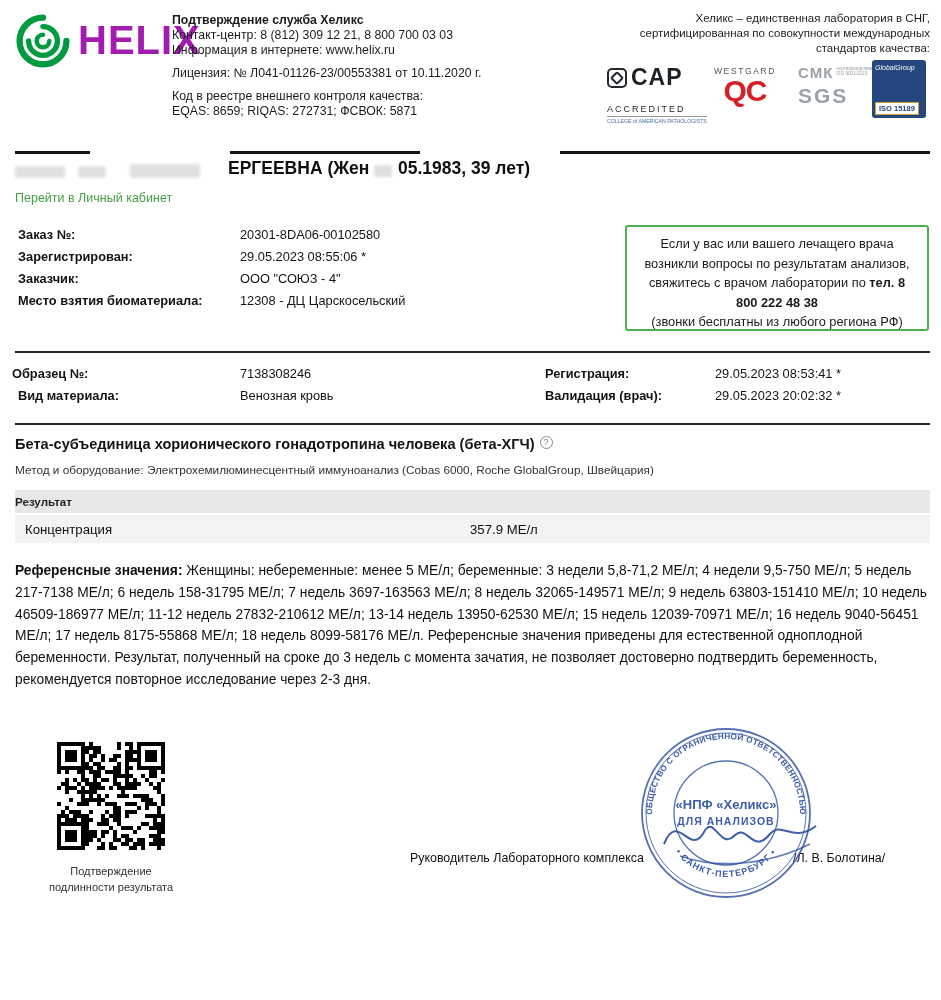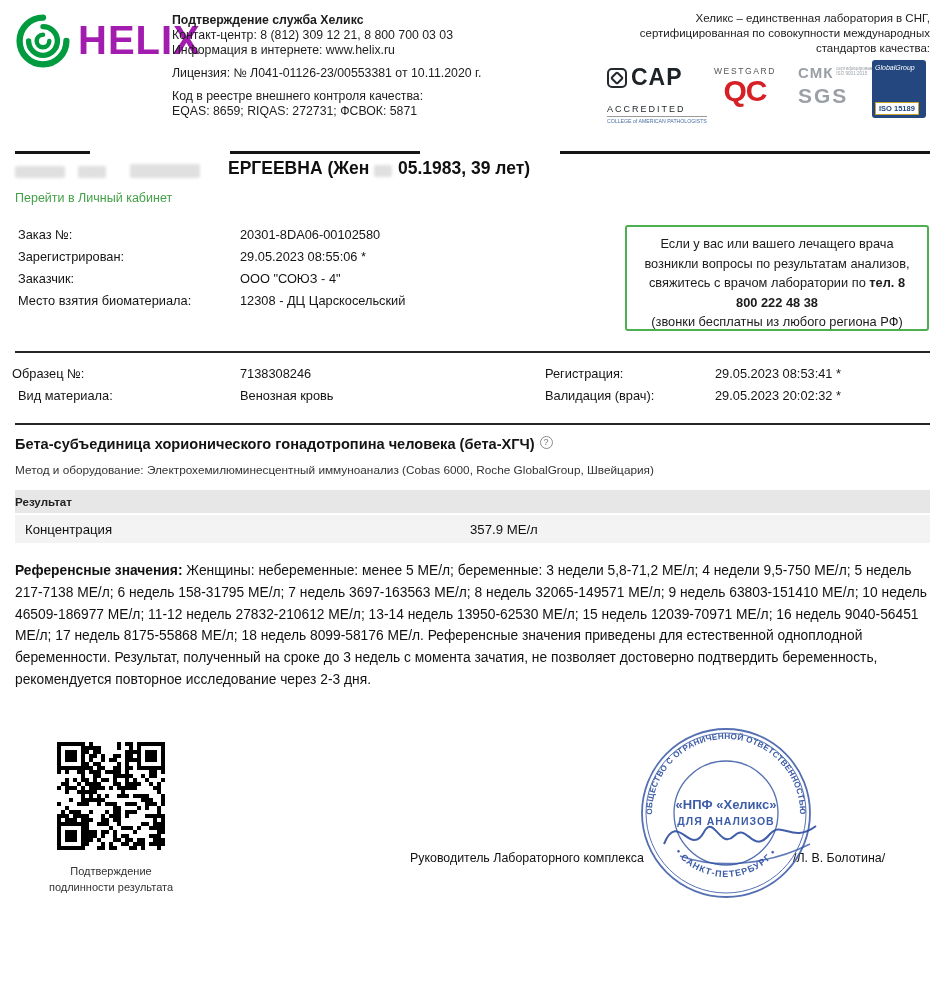--- a/index.html
+++ b/index.html
@@ -35,21 +35,21 @@
   .iso-label{background:#fff;color:#24477F;font-size:7.5px;font-weight:bold;padding:1px 3px;border:1px solid #C9A227;white-space:nowrap}
 
   
   .black-line{background:#151515;height:2.5px}
   .patch{background:#ffffff}
   .smudge{background:#444;opacity:.16;border-radius:2px;filter:blur(1.5px)}
   .patient-frag{font-size:17.5px;font-weight:bold;color:#101010;white-space:nowrap}
   .cabinet-link{font-size:12.5px;color:#43A047;cursor:pointer}
 
   
-  .lbl{font-size:12.8px;font-weight:normal;white-space:nowrap}
+  .lbl{font-size:12.8px;font-weight:bold;white-space:nowrap}
   .val{font-size:12.8px;white-space:nowrap}
 
   .info-box{border:2px solid #4CAF50;border-radius:3px;padding:7px 10px;text-align:center;
             font-size:12.8px;line-height:19.5px;color:#1b1b1b}
   .divider{background:#262626;height:2px}
 
   
   .test-title{font-size:14.6px;font-weight:bold;white-space:nowrap}
   .help-icon{display:inline-block;width:13px;height:13px;border:1.3px solid #8a8a8a;border-radius:50%;
              color:#777;font-size:9px;line-height:11px;text-align:center;vertical-align:4px;margin-left:5px;font-weight:normal}

